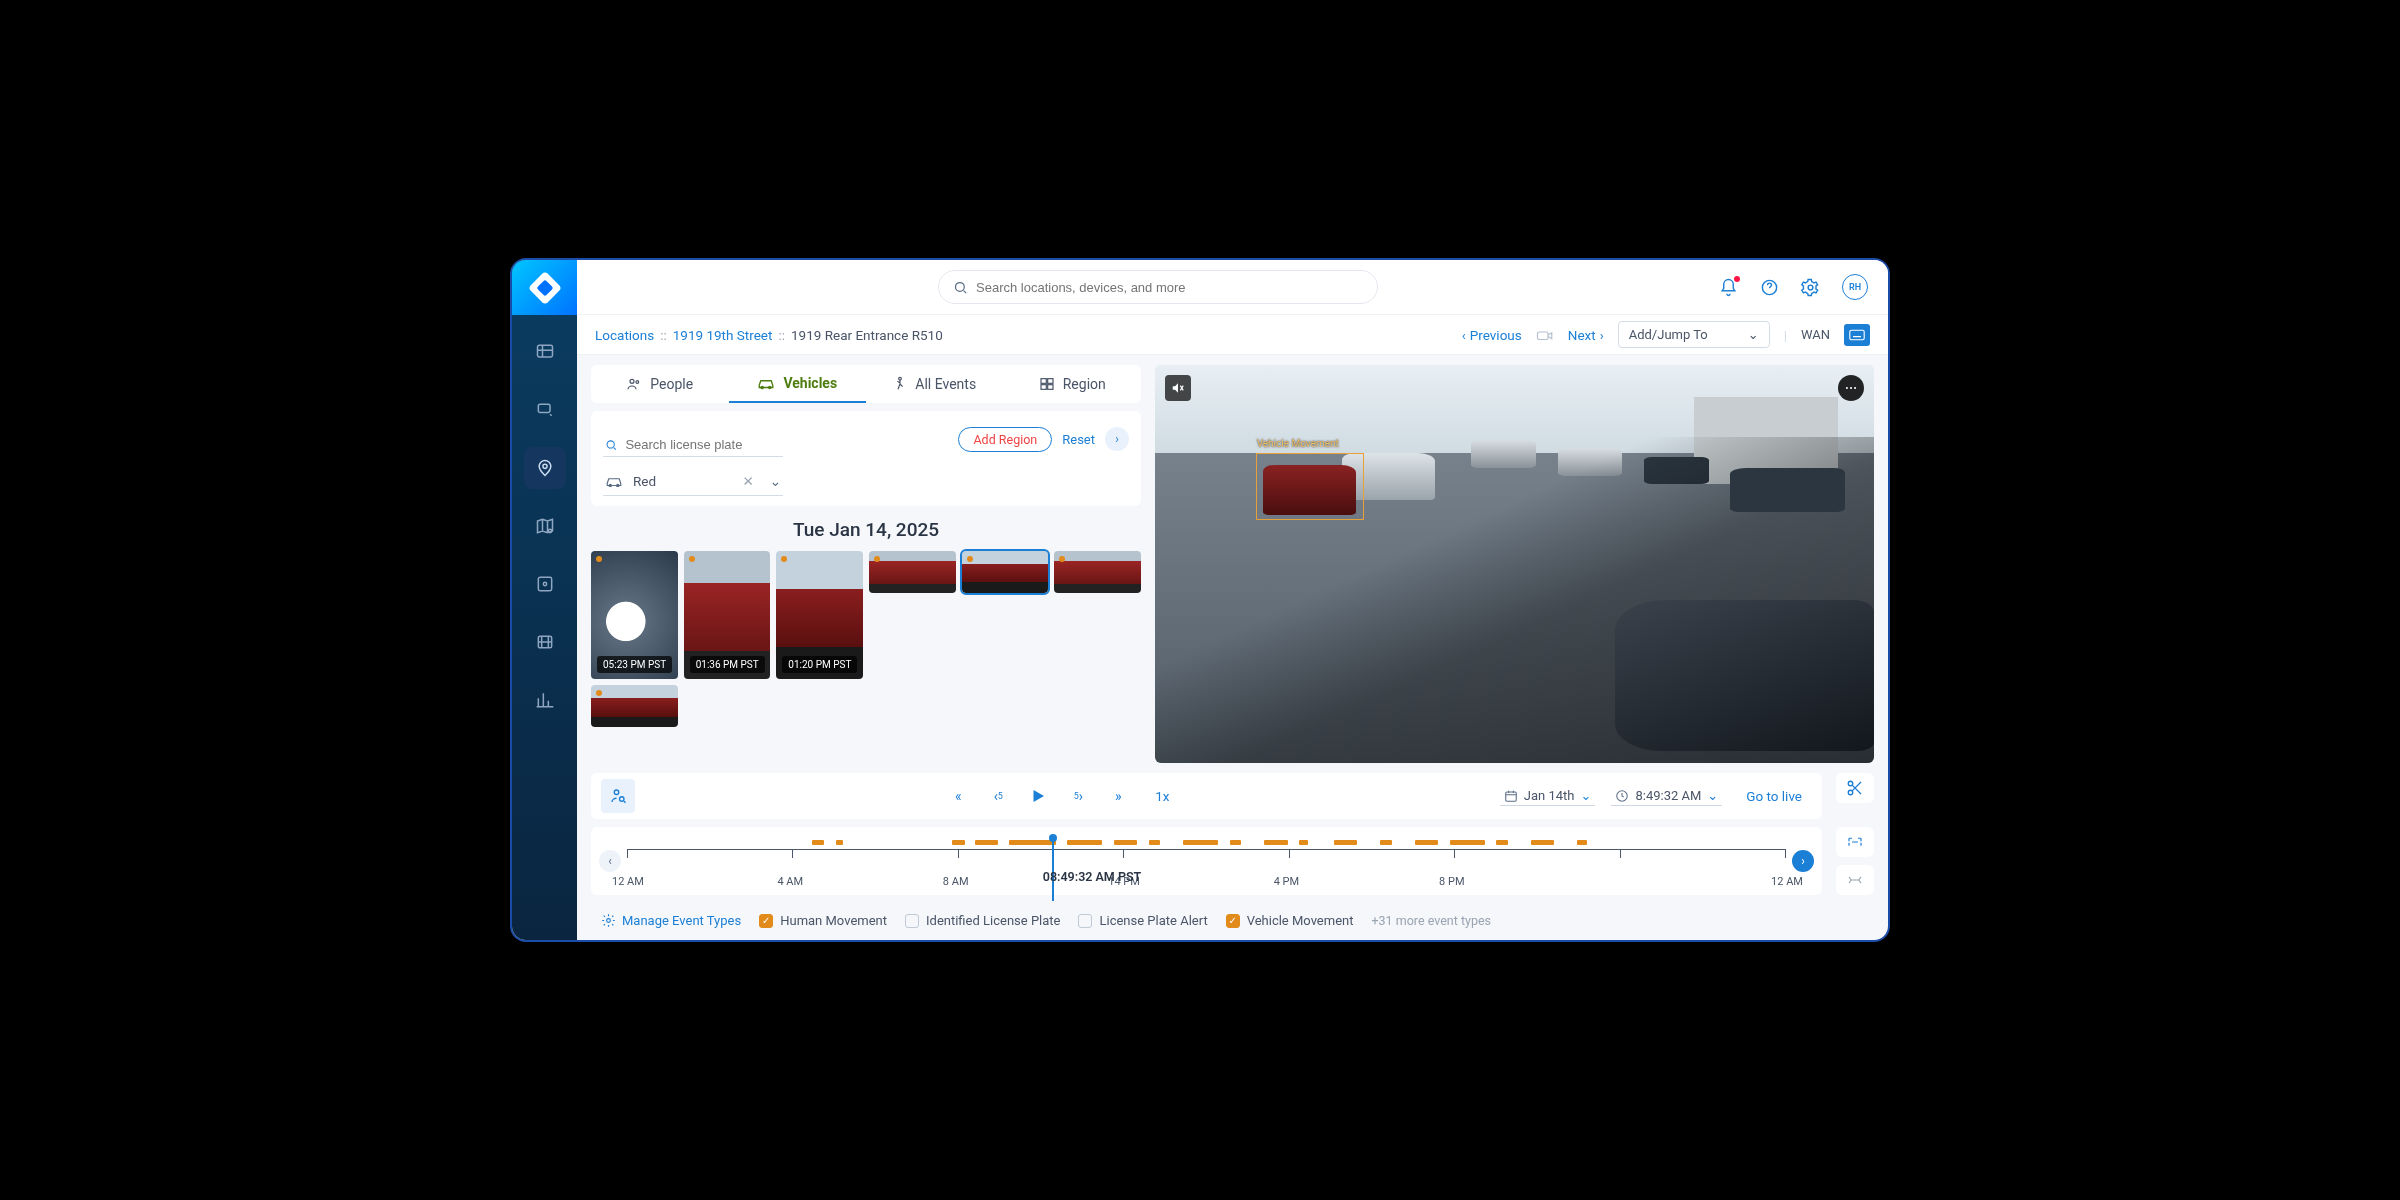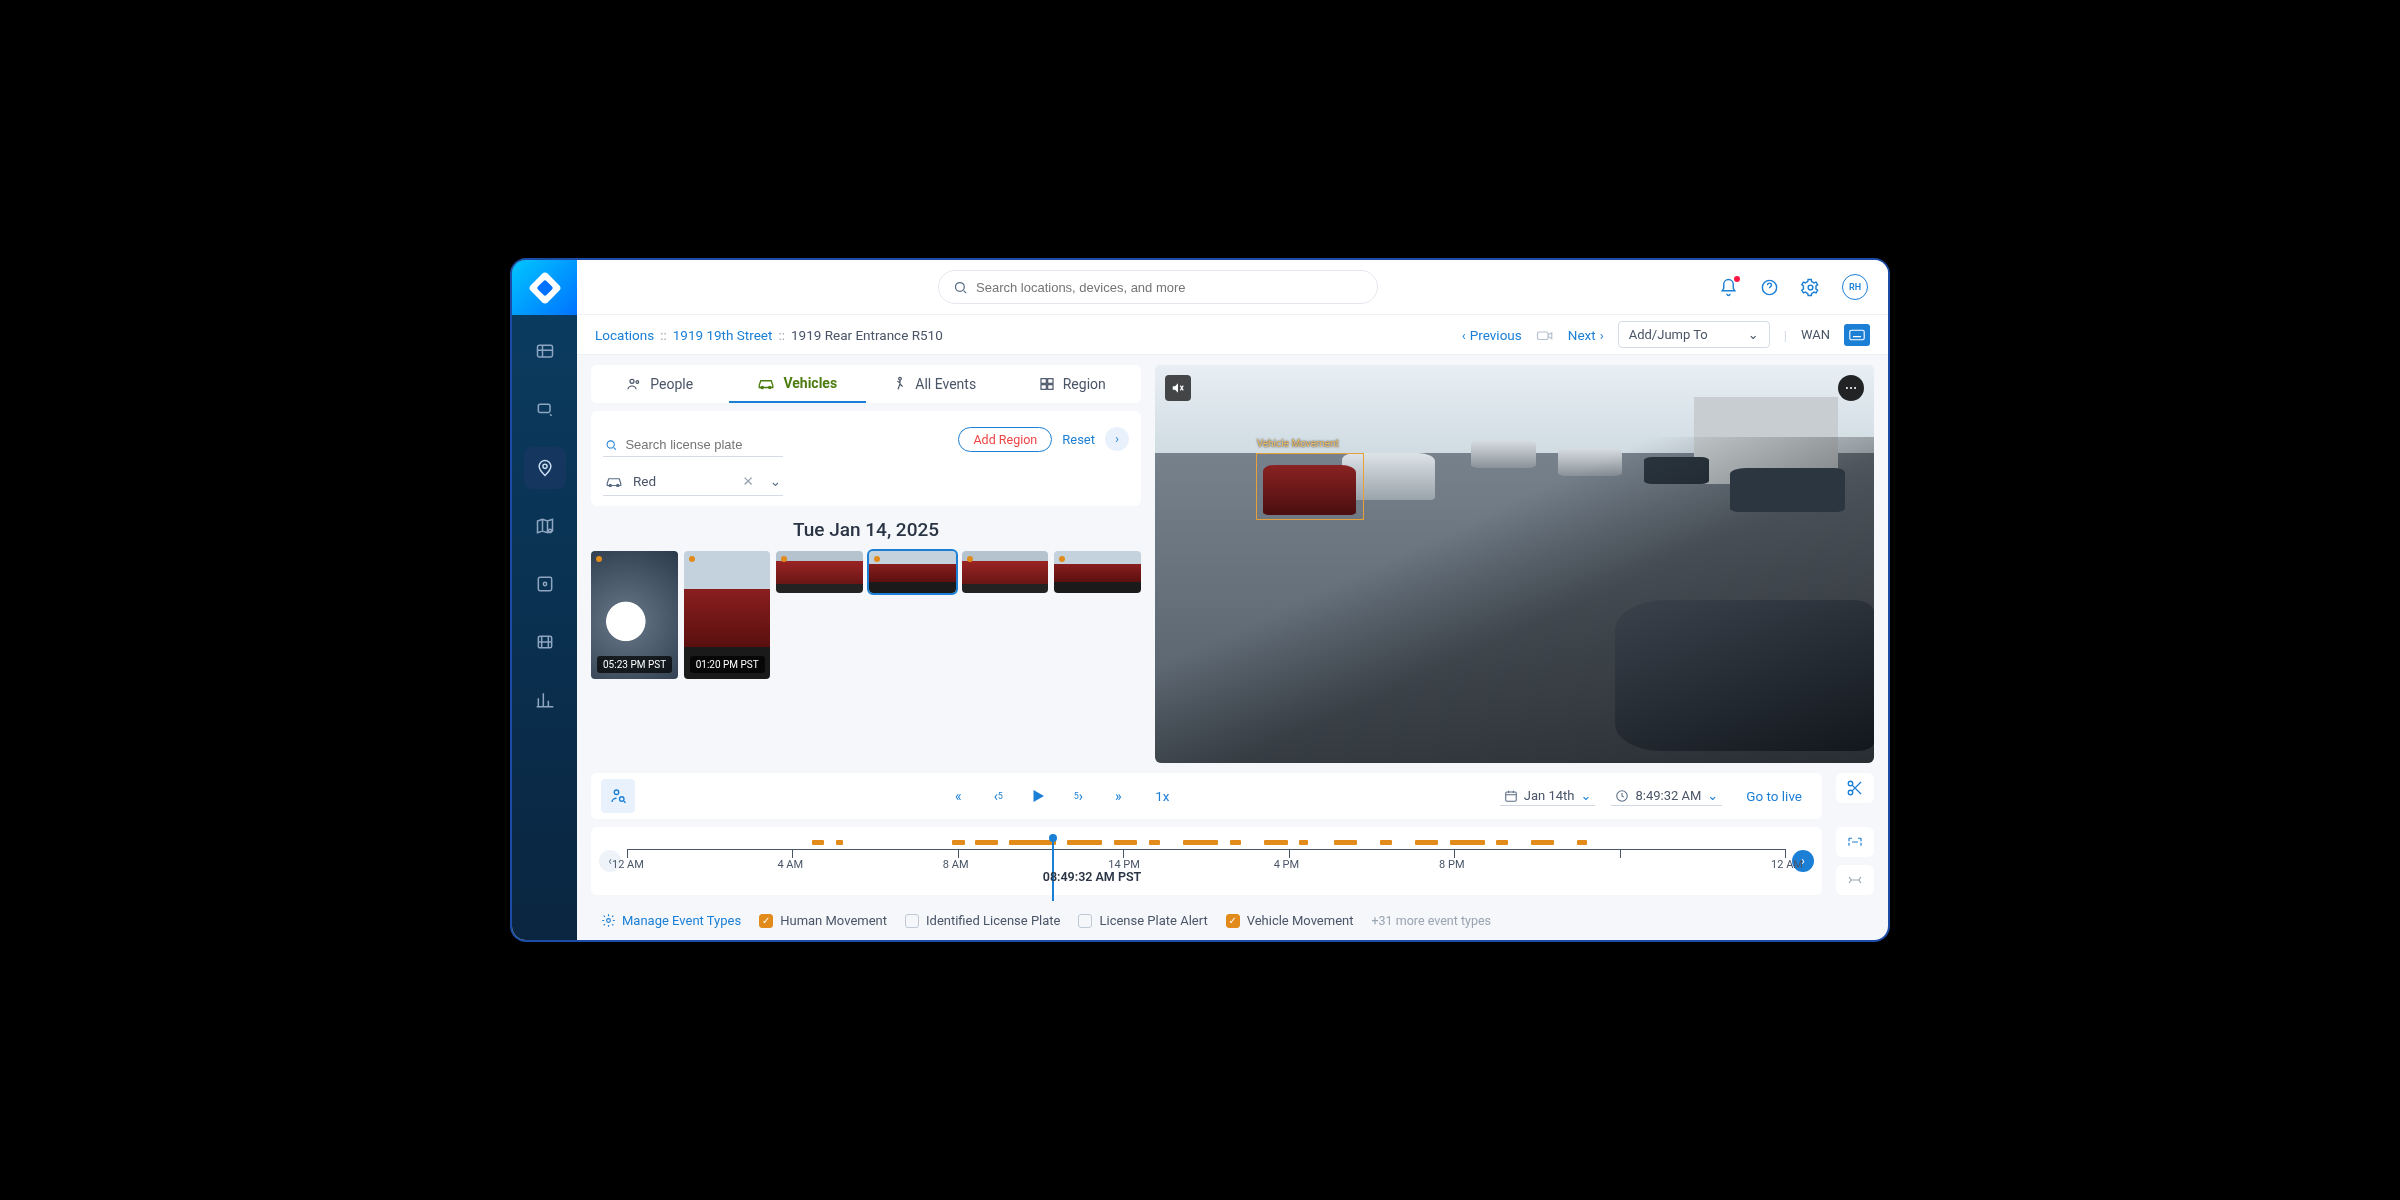--- a/index.html
+++ b/index.html
@@ -82,21 +82,21 @@
 .snip-panel { display: flex; flex-direction: column; gap: 6px; margin-left: 14px; }
 .snip-btn { width: 38px; height: 30px; background: #fff; border-radius: 6px; display: flex; align-items: center; justify-content: center; color: #1b7fd6; }
 .timeline { background: #fff; margin: 8px 14px 0; border-radius: 6px; padding: 10px 36px 8px; position: relative; }
 .tl-arrow { position: absolute; top: 50%; transform: translateY(-50%); width: 22px; height: 22px; border-radius: 11px; background: #eef3f9; color: #5a6c84; display: flex; align-items: center; justify-content: center; font-size: 12px; cursor: pointer; }
 .tl-arrow.left { left: 8px; }
 .tl-arrow.right { right: 8px; background: #1b7fd6; color: #fff; }
 .tl-events { height: 10px; position: relative; margin-bottom: 2px; }
 .ev-mark { position: absolute; height: 5px; top: 3px; background: #e28b1a; border-radius: 1px; }
 .tl-axis { height: 24px; border-top: 1px solid #4a5568; position: relative; display: flex; }
 .tl-tick { flex: 1; border-left: 1px solid #4a5568; height: 8px; position: relative; }
-.tl-tick span { position: absolute; top: 8px; left: -16px; font-size: 11px; color: #4a5568; white-space: nowrap; }
+.tl-tick span { position: absolute; top: 25px; left: -16px; font-size: 11px; color: #4a5568; white-space: nowrap; }
 .tl-cursor { position: absolute; top: -12px; bottom: -28px; width: 2px; background: #1b7fd6; left: 36.7%; }
 .tl-cursor::before { content: ""; position: absolute; top: -4px; left: -3px; width: 8px; height: 8px; background: #1b7fd6; border-radius: 50%; }
 .tl-cursor-label { position: absolute; top: 42px; left: 36.7%; font-size: 12.5px; font-weight: 600; color: #2a3444; }
 .event-types { display: flex; align-items: center; gap: 18px; margin: 10px 14px 0; padding: 8px 10px 12px; font-size: 13px; }
 .et-manage { color: #1b7fd6; display: flex; align-items: center; gap: 6px; cursor: pointer; }
 .et-check { display: flex; align-items: center; gap: 7px; color: #4a5568; cursor: pointer; }
 .cbox { width: 14px; height: 14px; border: 1.5px solid #c0cad6; border-radius: 3px; display: inline-flex; align-items: center; justify-content: center; }
 .cbox.checked { background: #e28b1a; border-color: #e28b1a; color: #fff; font-size: 10px; }
 .et-more { color: #9aa4b2; font-size: 12.5px; }
 </style>
@@ -280,20 +280,25 @@
           </div>
         </div>
 
         <div class="date-heading">Tue Jan 14, 2025</div>
 
         <div class="thumb-grid">
           <div class="thumb">
               <div class="thumb-car car-hl"></div>
               <span class="thumb-dot"></span>
               <span class="thumb-time">05:23 PM PST</span>
+            </div>
+          <div class="thumb">
+              <div class="thumb-car car-red-2"></div>
+              <span class="thumb-dot"></span>
+              <span class="thumb-time">01:36 PM PST</span>
             </div>
           <div class="thumb">
               <div class="thumb-car car-red"></div>
               <span class="thumb-dot"></span>
               <span class="thumb-time">01:20 PM PST</span>
             </div>
           <div class="thumb half">
               <div class="thumb-car car-red-2"></div>
               <span class="thumb-dot"></span>
             </div>

